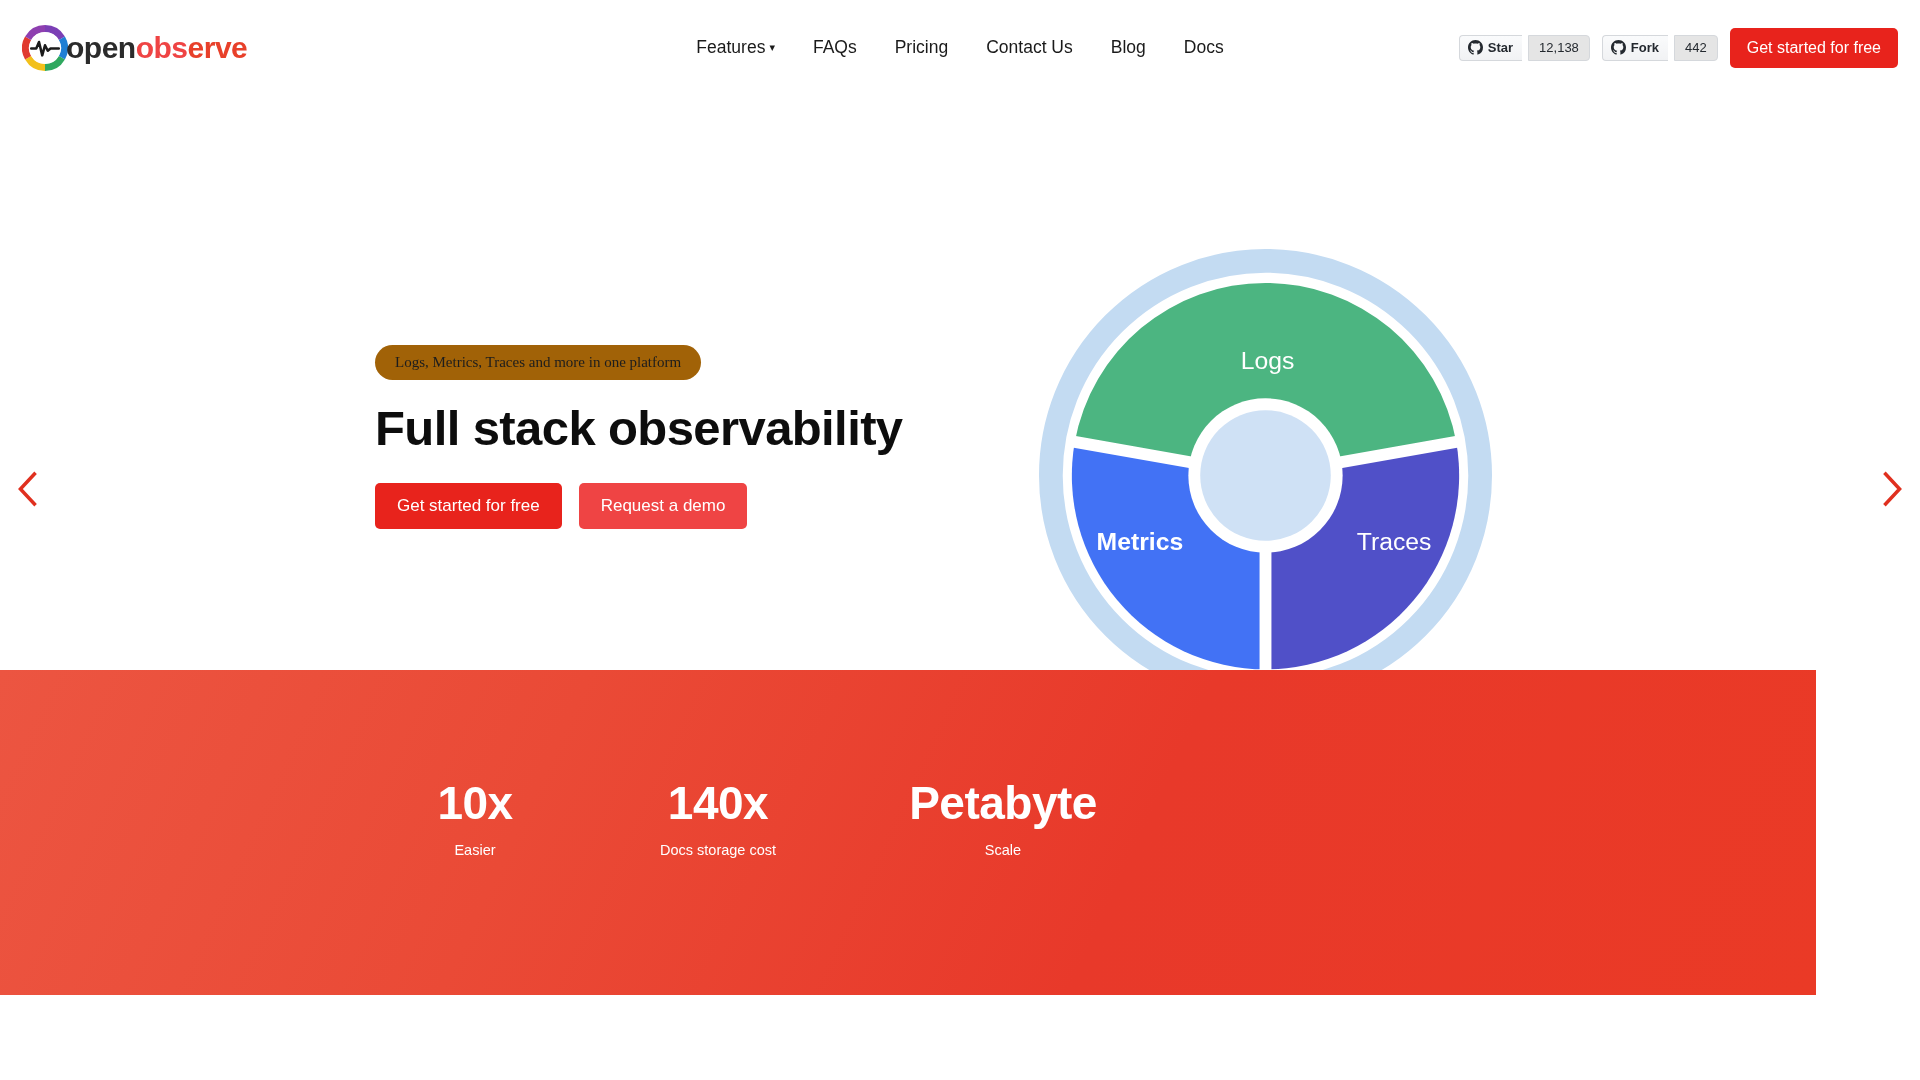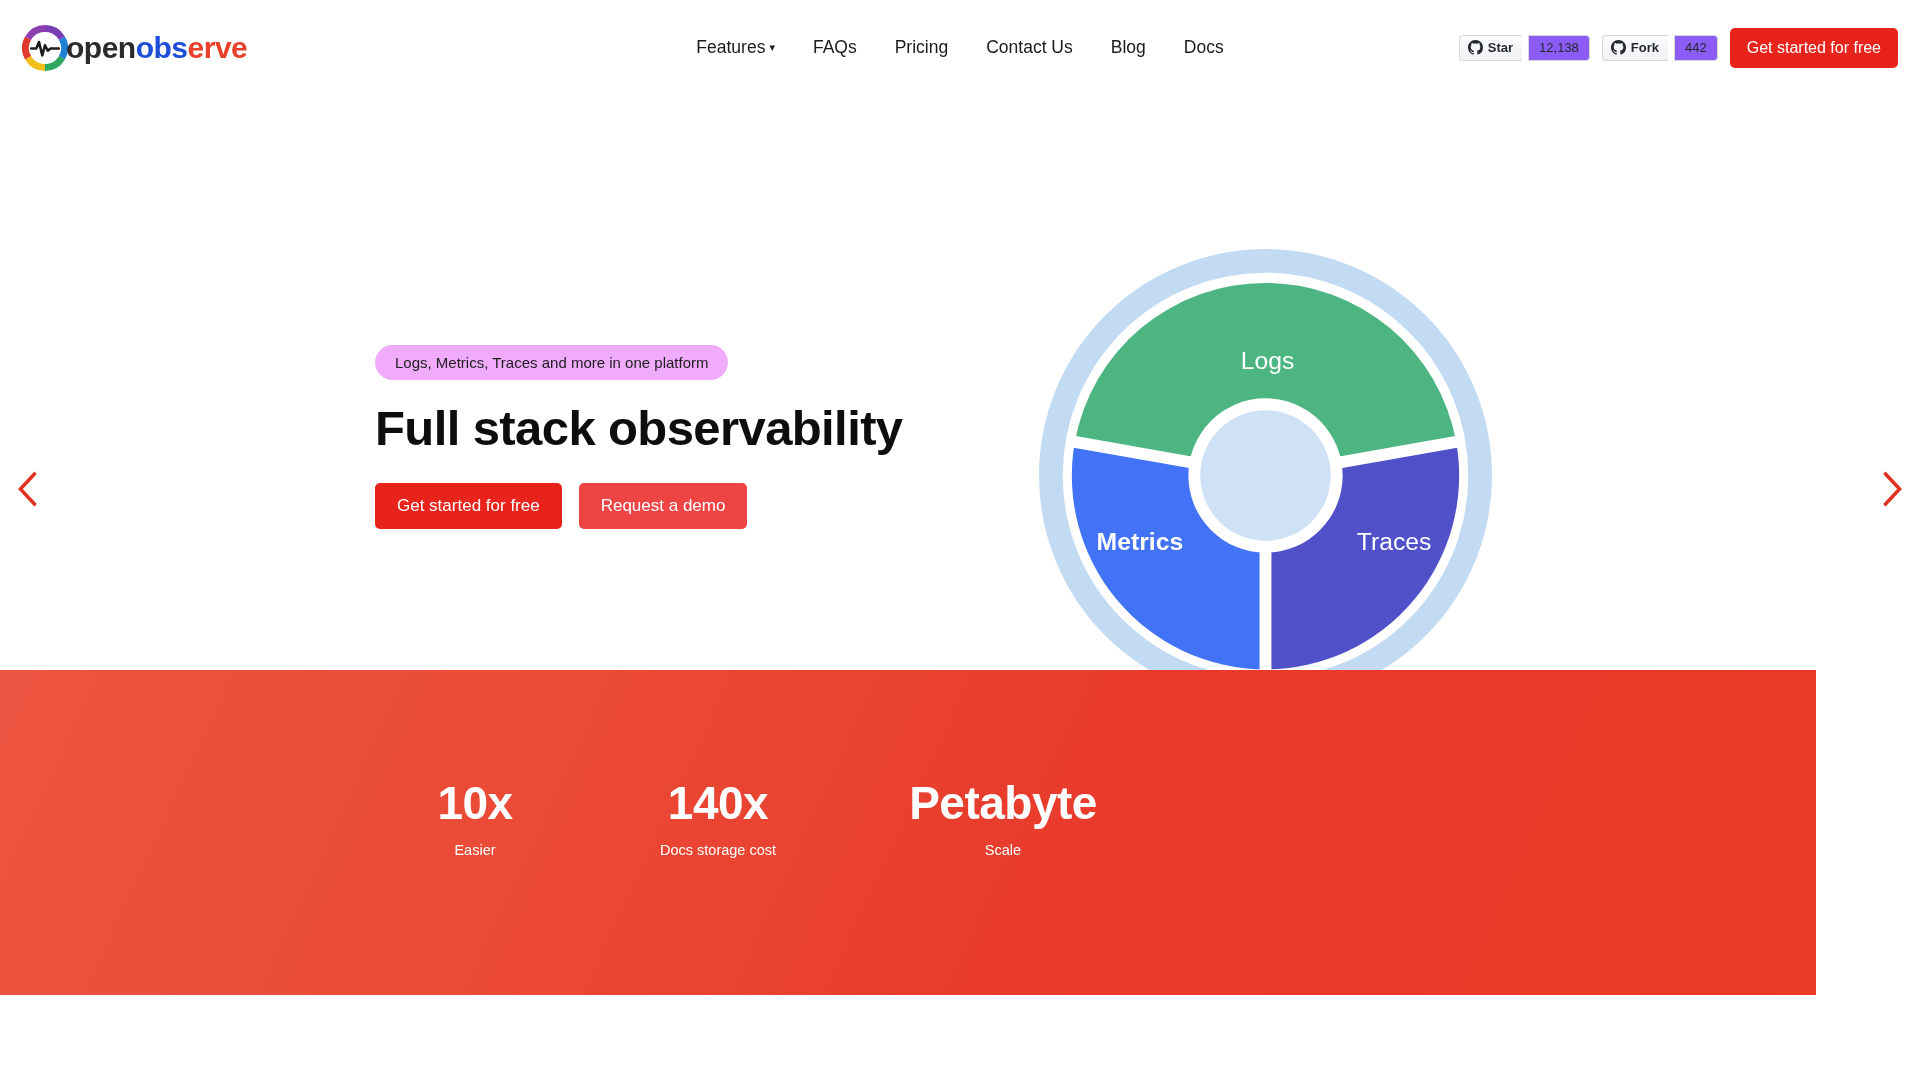--- a/index.html
+++ b/index.html
@@ -17,21 +17,21 @@
     display:flex; align-items:center;
     padding:0 22px;
   }
   .logo-wrap { display:flex; align-items:center; gap:0px; }
   .logo-mark { width:46px; height:46px; flex:none; }
   .logo-text {
     font-size:30px; font-weight:bold; letter-spacing:-0.5px;
     line-height:1; margin-left:-2px;
   }
   .logo-text .o-open { color:#2b2b2b; }
-  .logo-text .o-obs  { color:#1d4ed8; }
+  .logo-text .o-obs  { color:#ef4444; }
   .logo-text .o-obs2 { color:#e8402a; }
 
   .nav {
     position:absolute; left:50%; transform:translateX(-50%);
     display:flex; align-items:center; gap:0px;
   }
   .nav-item {
     font-size:17.5px; color:#1a1a1a; padding:0 19px;
     white-space:nowrap; cursor:pointer;
   }
@@ -47,42 +47,42 @@
   .gh-btn {
     display:flex; align-items:center; gap:5px;
     border:1px solid #d5d8dc; border-right:none;
     border-radius:4px 0 0 4px;
     background:linear-gradient(180deg,#fafbfc 0%,#f1f2f4 100%);
     padding:0 9px 0 8px; cursor:pointer;
   }
   .gh-count {
     display:flex; align-items:center;
     border:1px solid #d5d8dc; border-radius:0 4px 4px 0;
-    background:#8b5cf6; padding:0 10px; color:#24292f; cursor:pointer;
+    background:#e5e5e5; padding:0 10px; color:#24292f; cursor:pointer;
     font-weight:normal;
   }
   .gh-icon { width:15px; height:15px; flex:none; }
   .cta-header {
     background:#e8231c; color:#fff; border:none;
     font-size:16px; font-family:inherit;
     padding:11px 17px; border-radius:5px; cursor:pointer;
     white-space:nowrap;
   }
 
   
   .hero {
     position:relative;
     width:1920px; height:575px;
   }
   .hero-copy { position:absolute; left:375px; top:250px; width:640px; }
   .badge {
     display:inline-block;
-    background:#f0abfc; color:#1d1d1d;
+    background:#a16207; color:#1d1d1d;
     font-size:15px; border-radius:22px;
-    padding:9px 20px; margin-bottom:21px;
+    padding:9px 20px; margin-bottom:21px;font-family:Liberation Serif, serif;
   }
   .hero-title {
     font-size:49px; font-weight:bold; color:#0d0d0d;
     letter-spacing:-0.6px; line-height:1.12; margin-bottom:27px;
   }
   .hero-sub {
     font-size:21px; color:#1b1b1b; margin-bottom:27px;
   }
   .hero-btns { display:flex; gap:17px; }
   .btn {

